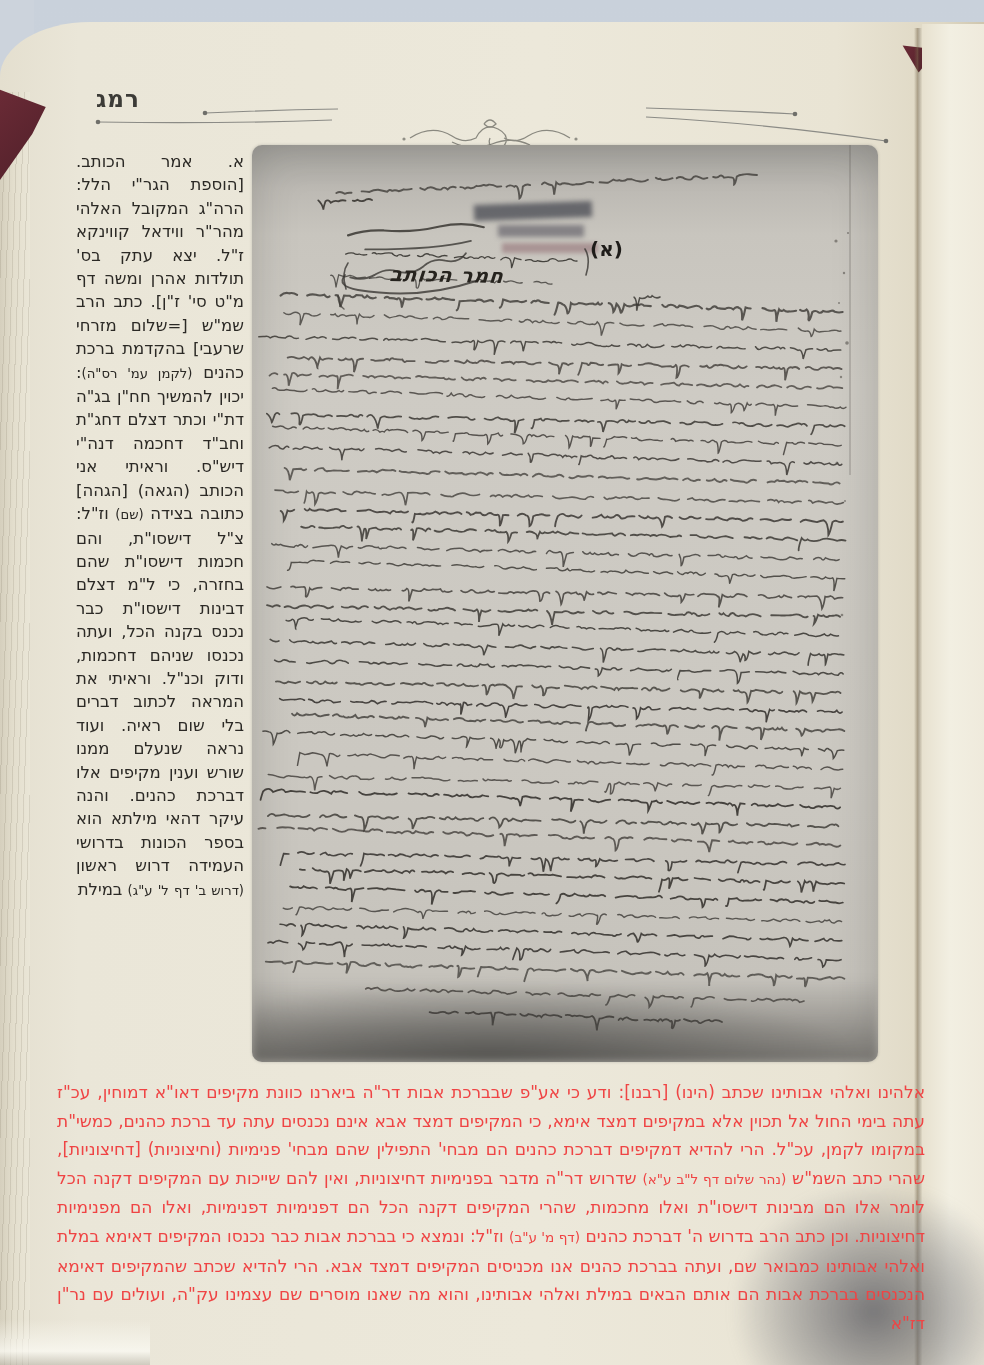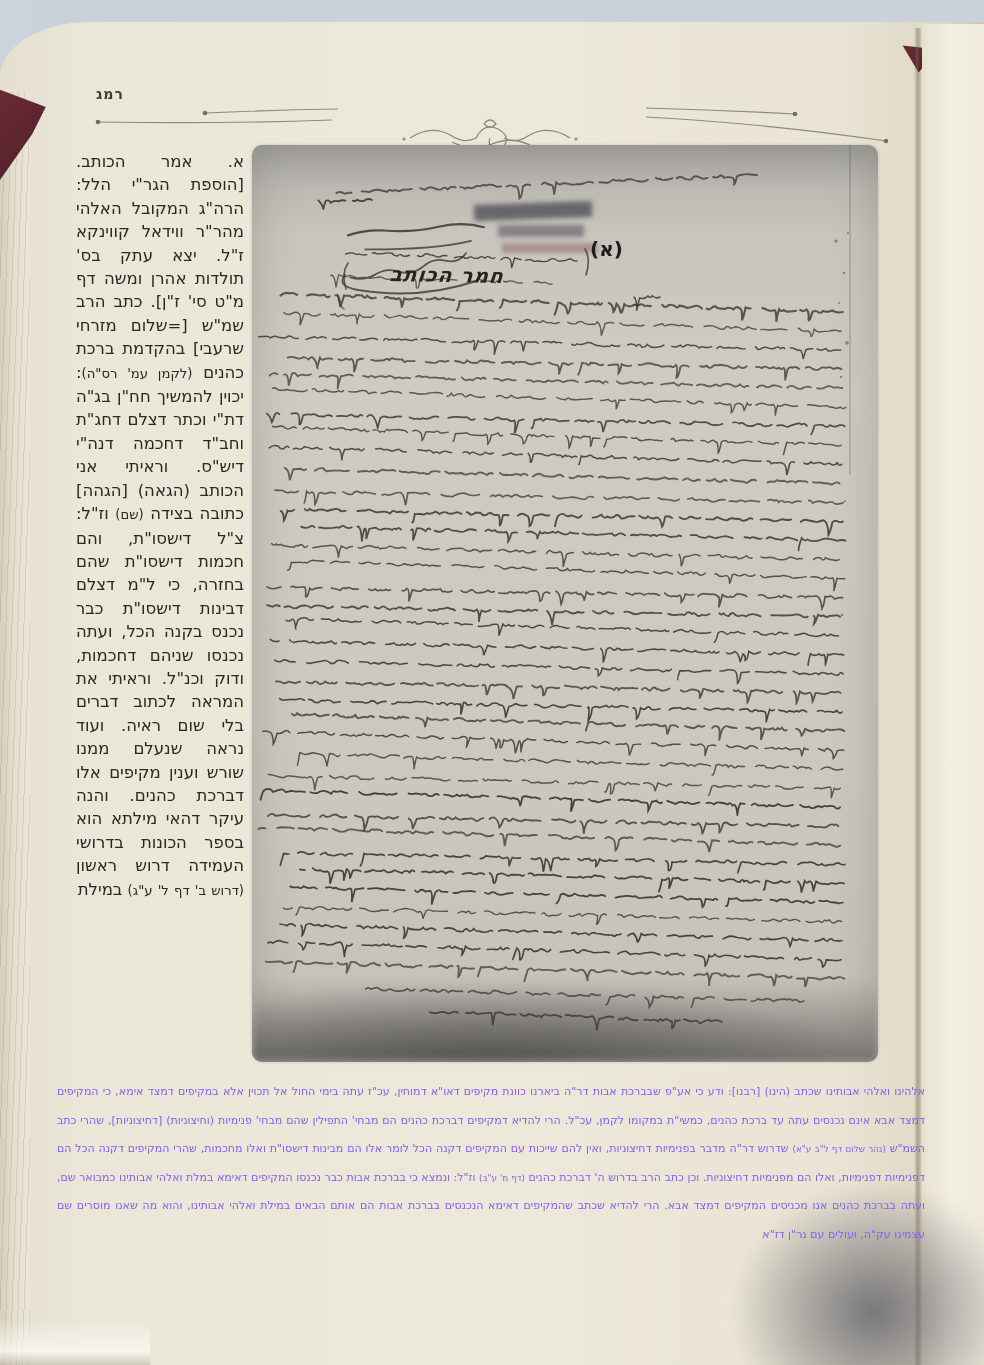--- a/index.html
+++ b/index.html
@@ -26,28 +26,28 @@
      background:linear-gradient(90deg,#e7e1cf,#f2efe2 45%,#efeadc);}
   .br-shadow{right:-30px;bottom:-50px;width:280px;height:230px;
      background:radial-gradient(ellipse at 50% 55%,rgba(92,92,98,.8),rgba(120,120,124,.4) 45%,transparent 72%);
      filter:blur(6px);}
   .bl-edge{left:0;bottom:0;width:150px;height:46px;
      background:linear-gradient(180deg,transparent,rgba(250,249,242,.8) 70%,rgba(180,176,165,.5) 100%);}
   
   .arc-title{left:340px;top:50px;width:300px;height:84px;}
   .arc-title span{position:absolute;font-size:23px;font-weight:600;color:#605f5a;
      text-shadow:0 0 1px rgba(96,95,90,.55);}
-  .pagenum{left:96px;top:86px;font-size:14px;font-weight:600;color:#3c3b37;letter-spacing:1px;}
+  .pagenum{left:96px;top:86px;font-size:23px;font-weight:600;color:#3c3b37;letter-spacing:1px;}
   .hdr-rules{left:0;top:0;width:984px;height:170px;pointer-events:none;}
   .ornament{left:392px;top:112px;width:196px;height:44px;}
   
   .sidebar{left:76px;top:150px;width:168px;height:920px;direction:rtl;text-align:justify;
      font-size:16.5px;line-height:23.4px;color:#2b2925;word-spacing:1px;overflow:hidden;}
   .footer{left:57px;top:1078px;width:868px;direction:rtl;text-align:justify;
-     font-size:11px;line-height:28.6px;color:#8b5cf6;}
+     font-size:17px;line-height:28.6px;color:#ef4444;}
   .f-b{font-weight:normal;}
   .f-s{font-size:.8em;}
   
   .ms-photo{left:252px;top:145px;width:626px;height:917px;border-radius:10px;overflow:hidden;
      background:linear-gradient(180deg,#a7a5a0 0,#bcb9b3 42px,#c8c5be 90px,#cecbc4 240px,#cbc8c1 620px,#c6c3bc 830px,#bab7b1 100%);
      box-shadow:inset 0 0 46px rgba(40,40,38,.22),0 0 3px rgba(60,60,58,.25);}
   .ms-crease{left:597px;top:0;width:2px;height:330px;background:rgba(80,78,72,.22);}
   .ms-bottom{left:0;bottom:0;width:100%;height:84px;
      background:radial-gradient(ellipse at 38% 100%,rgba(58,58,56,.6),transparent 68%),
                 linear-gradient(to top,rgba(92,90,86,.65),transparent);

